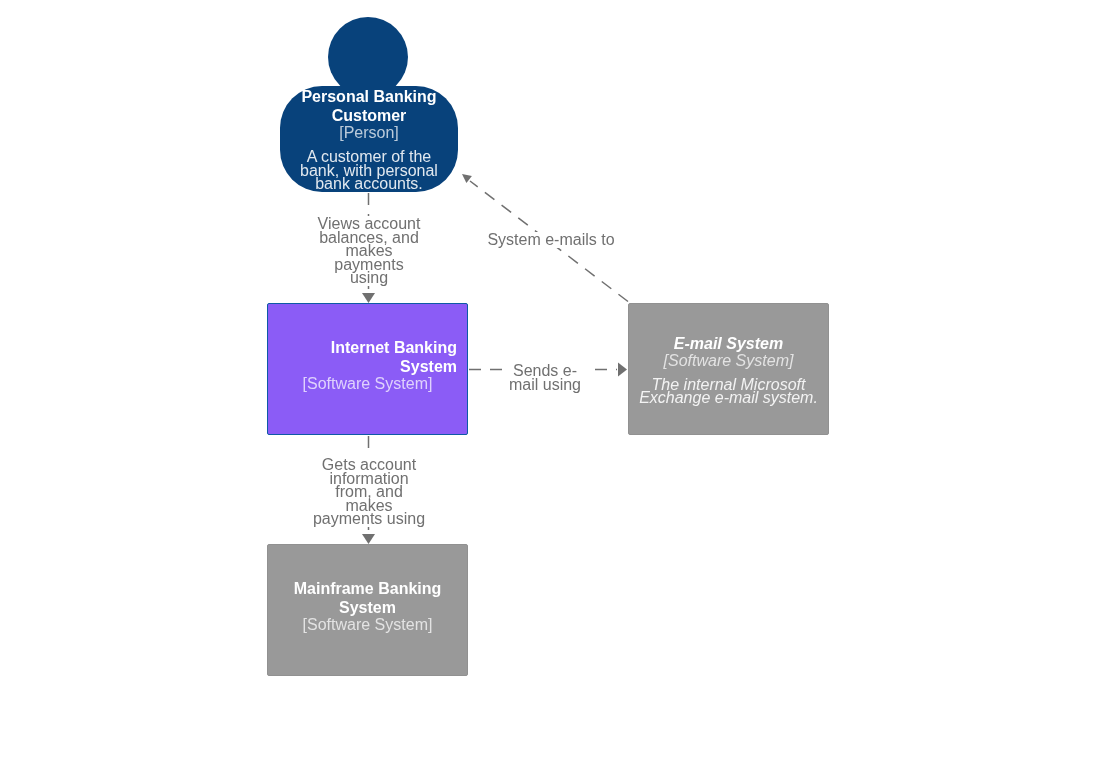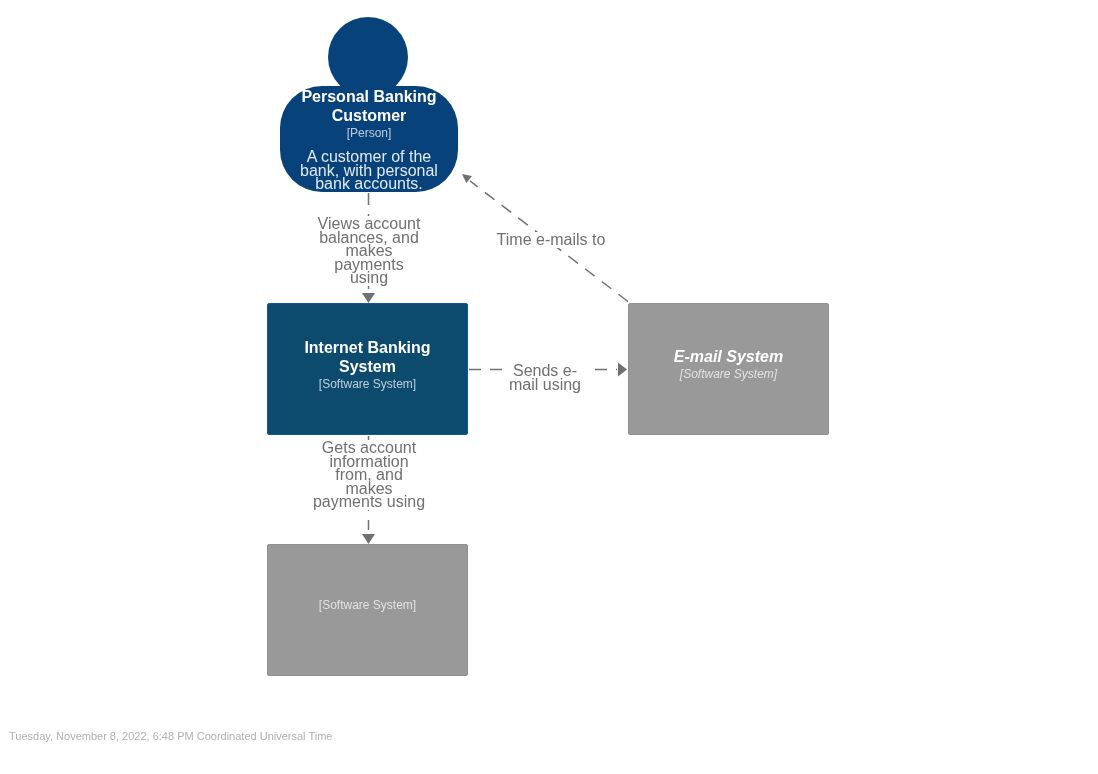--- a/index.html
+++ b/index.html
@@ -29,23 +29,24 @@
     flex-direction: column;
     align-items: center;
     justify-content: center;
     text-align: center;
     color: #ffffff;
     padding: 0 10px;
     box-sizing: border-box;
     cursor: pointer;
   }
   .system-box {
-    background: #0c4a6e;
+    background: #8b5cf6;
     border: 1px solid #0e5aa6;
     border-radius: 2px;
+    text-align: right;
   }
   .external-box {
     background: #999999;
     border: 1px solid #919191;
     border-radius: 2px;
   }
   .person-body {
     background: #08427b;
     border-radius: 42px;
   }
@@ -57,21 +58,21 @@
     background: #08427b;
     cursor: pointer;
   }
   .node-title {
     font-size: 16px;
     font-weight: bold;
     line-height: 19px;
     margin-bottom: 2px;
   }
   .node-meta {
-    font-size: 12px;
+    font-size: 16px;
     line-height: 12px;
     color: rgba(255,255,255,0.72);
     margin-bottom: 11px;
   }
   .node-desc {
     font-size: 16px;
     line-height: 13.5px;
     color: rgba(255,255,255,0.88);
   }
 
@@ -87,21 +88,21 @@
     background: #ffffff;
     color: #707070;
     font-size: 16px;
     line-height: 13.5px;
     text-align: center;
     padding: 1px 2px;
   }
   #label-views    { left: 369px; top: 216px; width: 108px; }
   #label-sendmail { left: 545px; top: 363px; width:  82px; }
   #label-sendsto  { left: 551px; top: 232px; white-space: nowrap; }
-  #label-gets     { left: 369px; top: 440px; width: 118px; }
+  #label-gets     { left: 369px; top: 457px; width: 118px; }
 
   
   .footer {
     position: absolute;
     left: 9px;
     top: 728px;
   }
   .diagram-title {
     font-size: 19px;
     font-weight: 500;
@@ -142,28 +143,29 @@
   </div>
 
   <div class="node-box system-box" id="node-ibs">
     <div class="node-title">Internet Banking System</div>
     <div class="node-meta">[Software System]</div>
   </div>
 
   <div class="node-box external-box" id="node-email">
     <div class="node-title">E-mail System</div>
     <div class="node-meta">[Software System]</div>
+    <div class="node-desc">The internal Microsoft Exchange e-mail system.</div>
   </div>
 
   <div class="node-box external-box" id="node-mainframe">
+    <div class="node-title">Mainframe Banking System</div>
     <div class="node-meta">[Software System]</div>
   </div>
 
   <div class="edge-label" id="label-views">Views account balances, and makes payments using</div>
   <div class="edge-label" id="label-sendmail">Sends e-mail using</div>
-  <div class="edge-label" id="label-sendsto">Time e-mails to</div>
+  <div class="edge-label" id="label-sendsto">System e-mails to</div>
   <div class="edge-label" id="label-gets">Gets account information from, and makes payments using</div>
 
   <div class="footer">
-    <div class="diagram-timestamp">Tuesday, November 8, 2022, 6:48 PM Coordinated Universal Time</div>
   </div>
 
 </div>
 
 </body></html>

